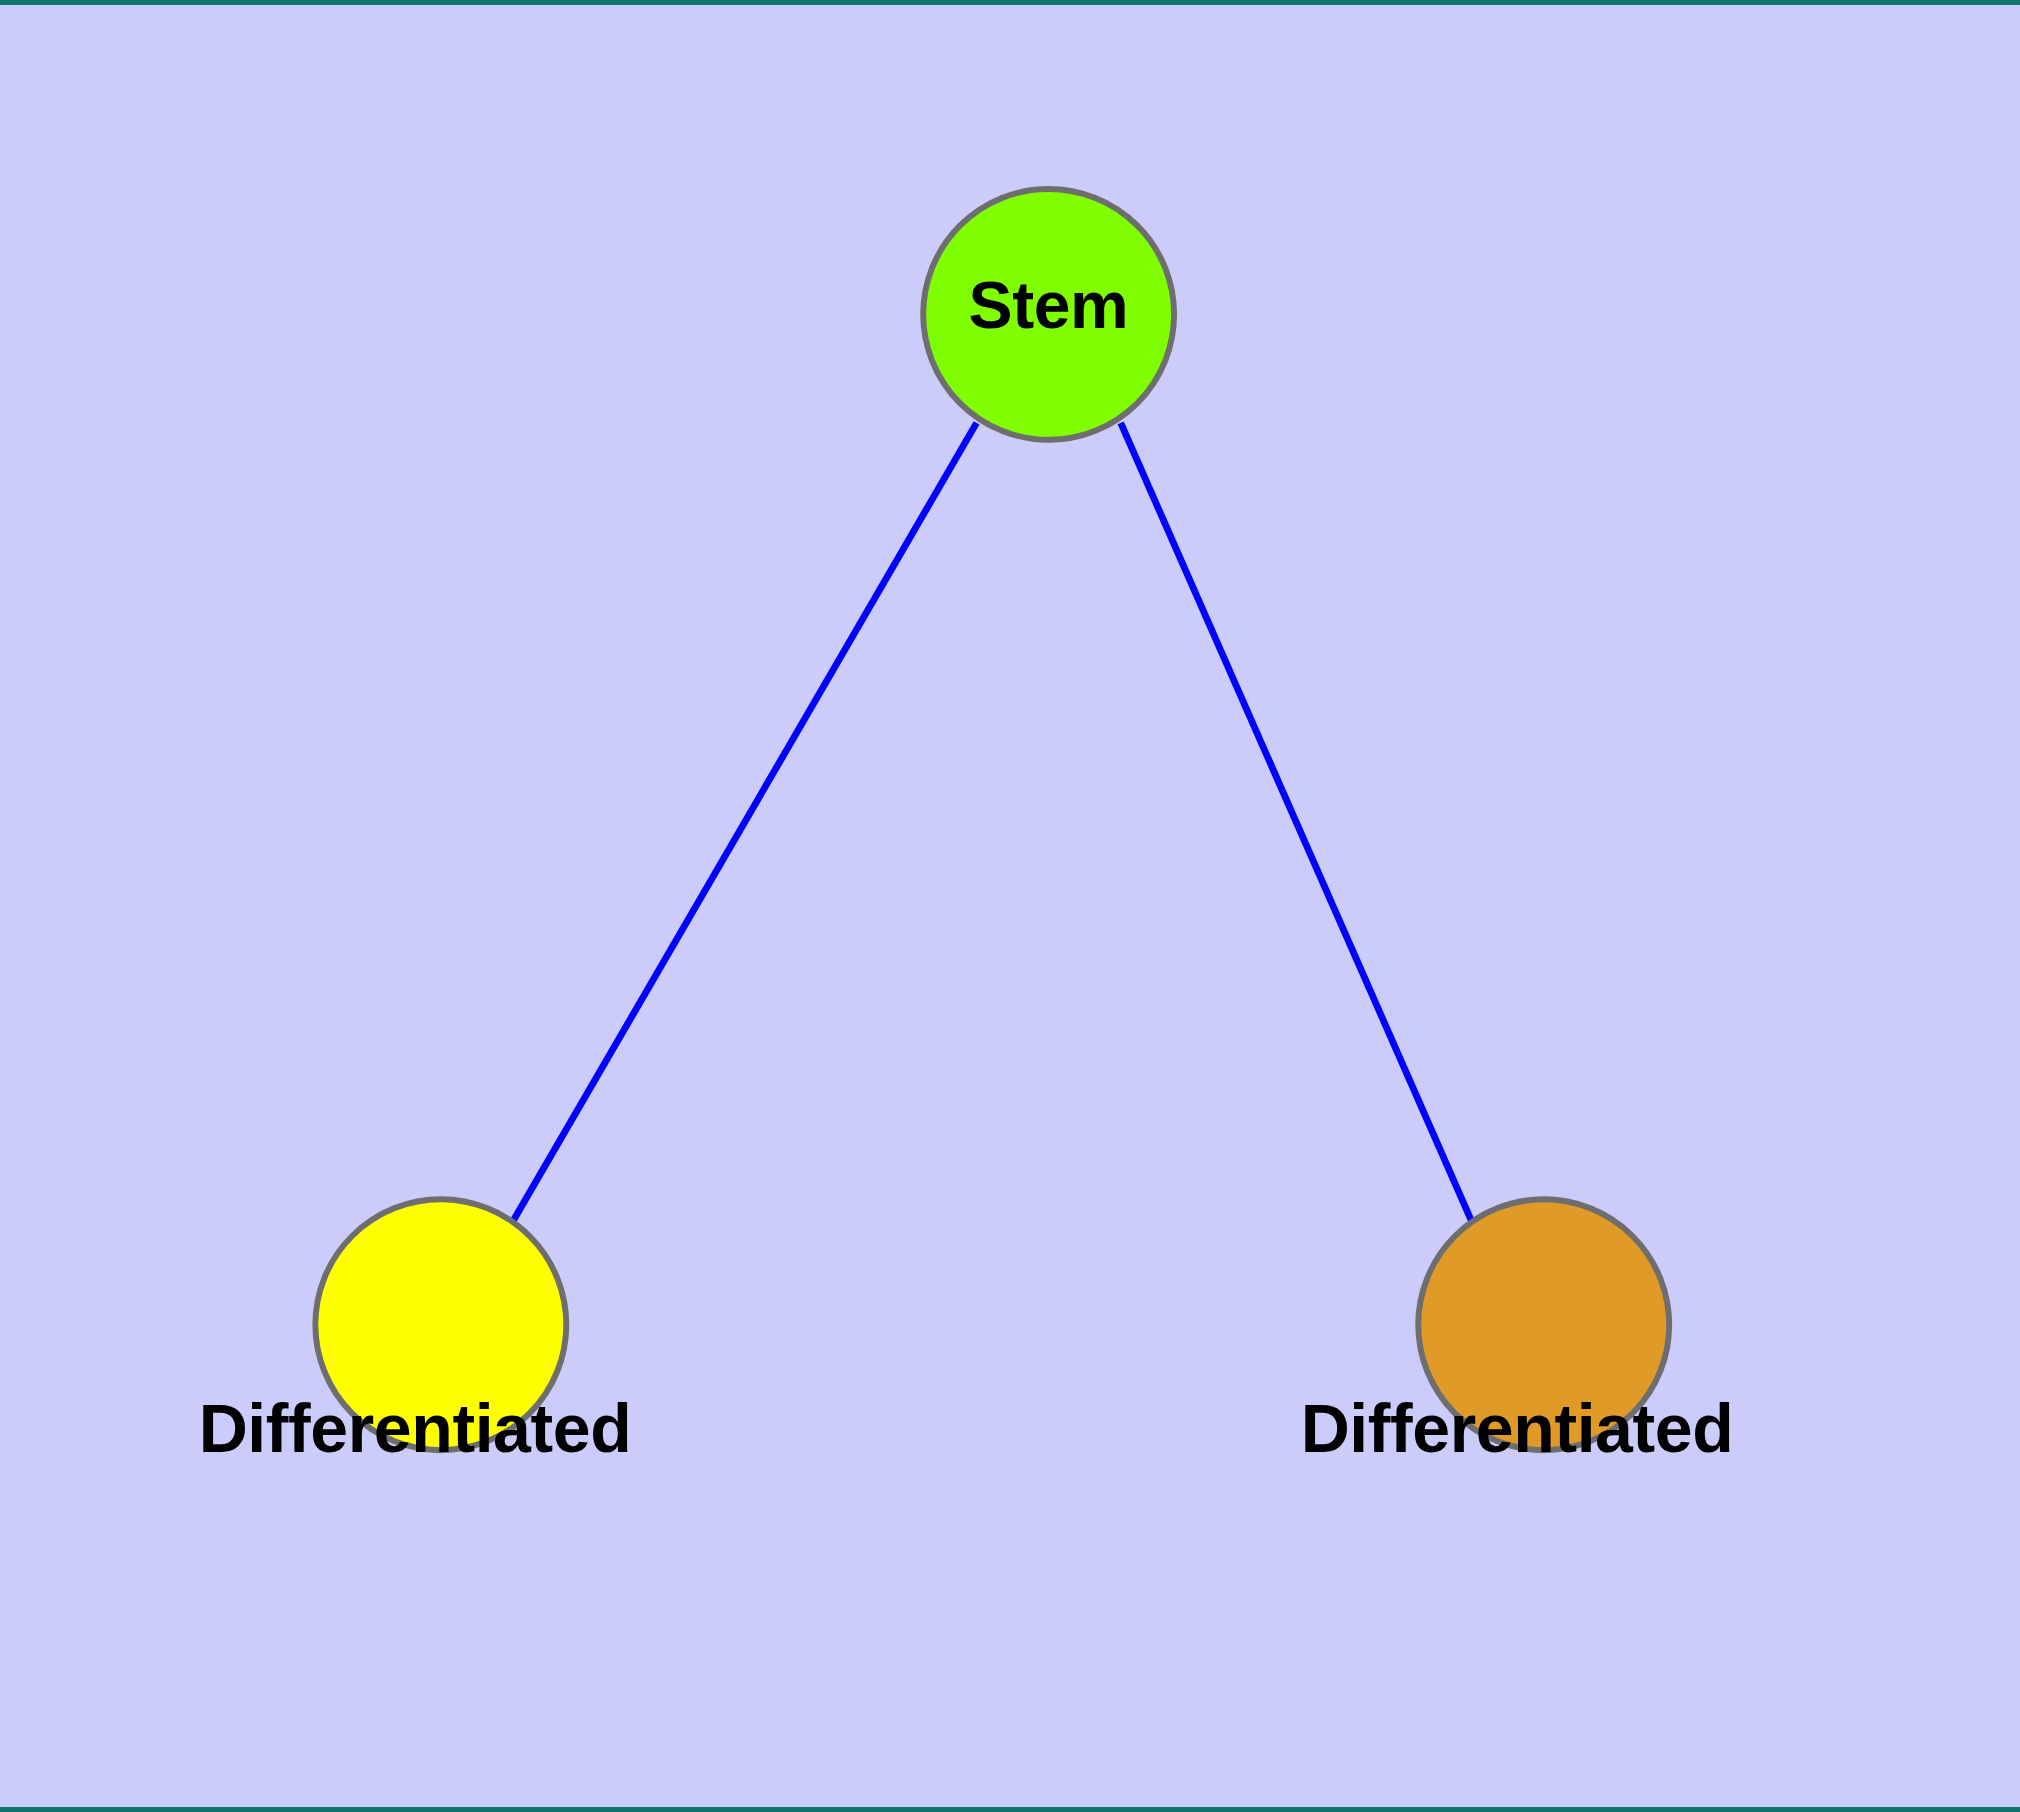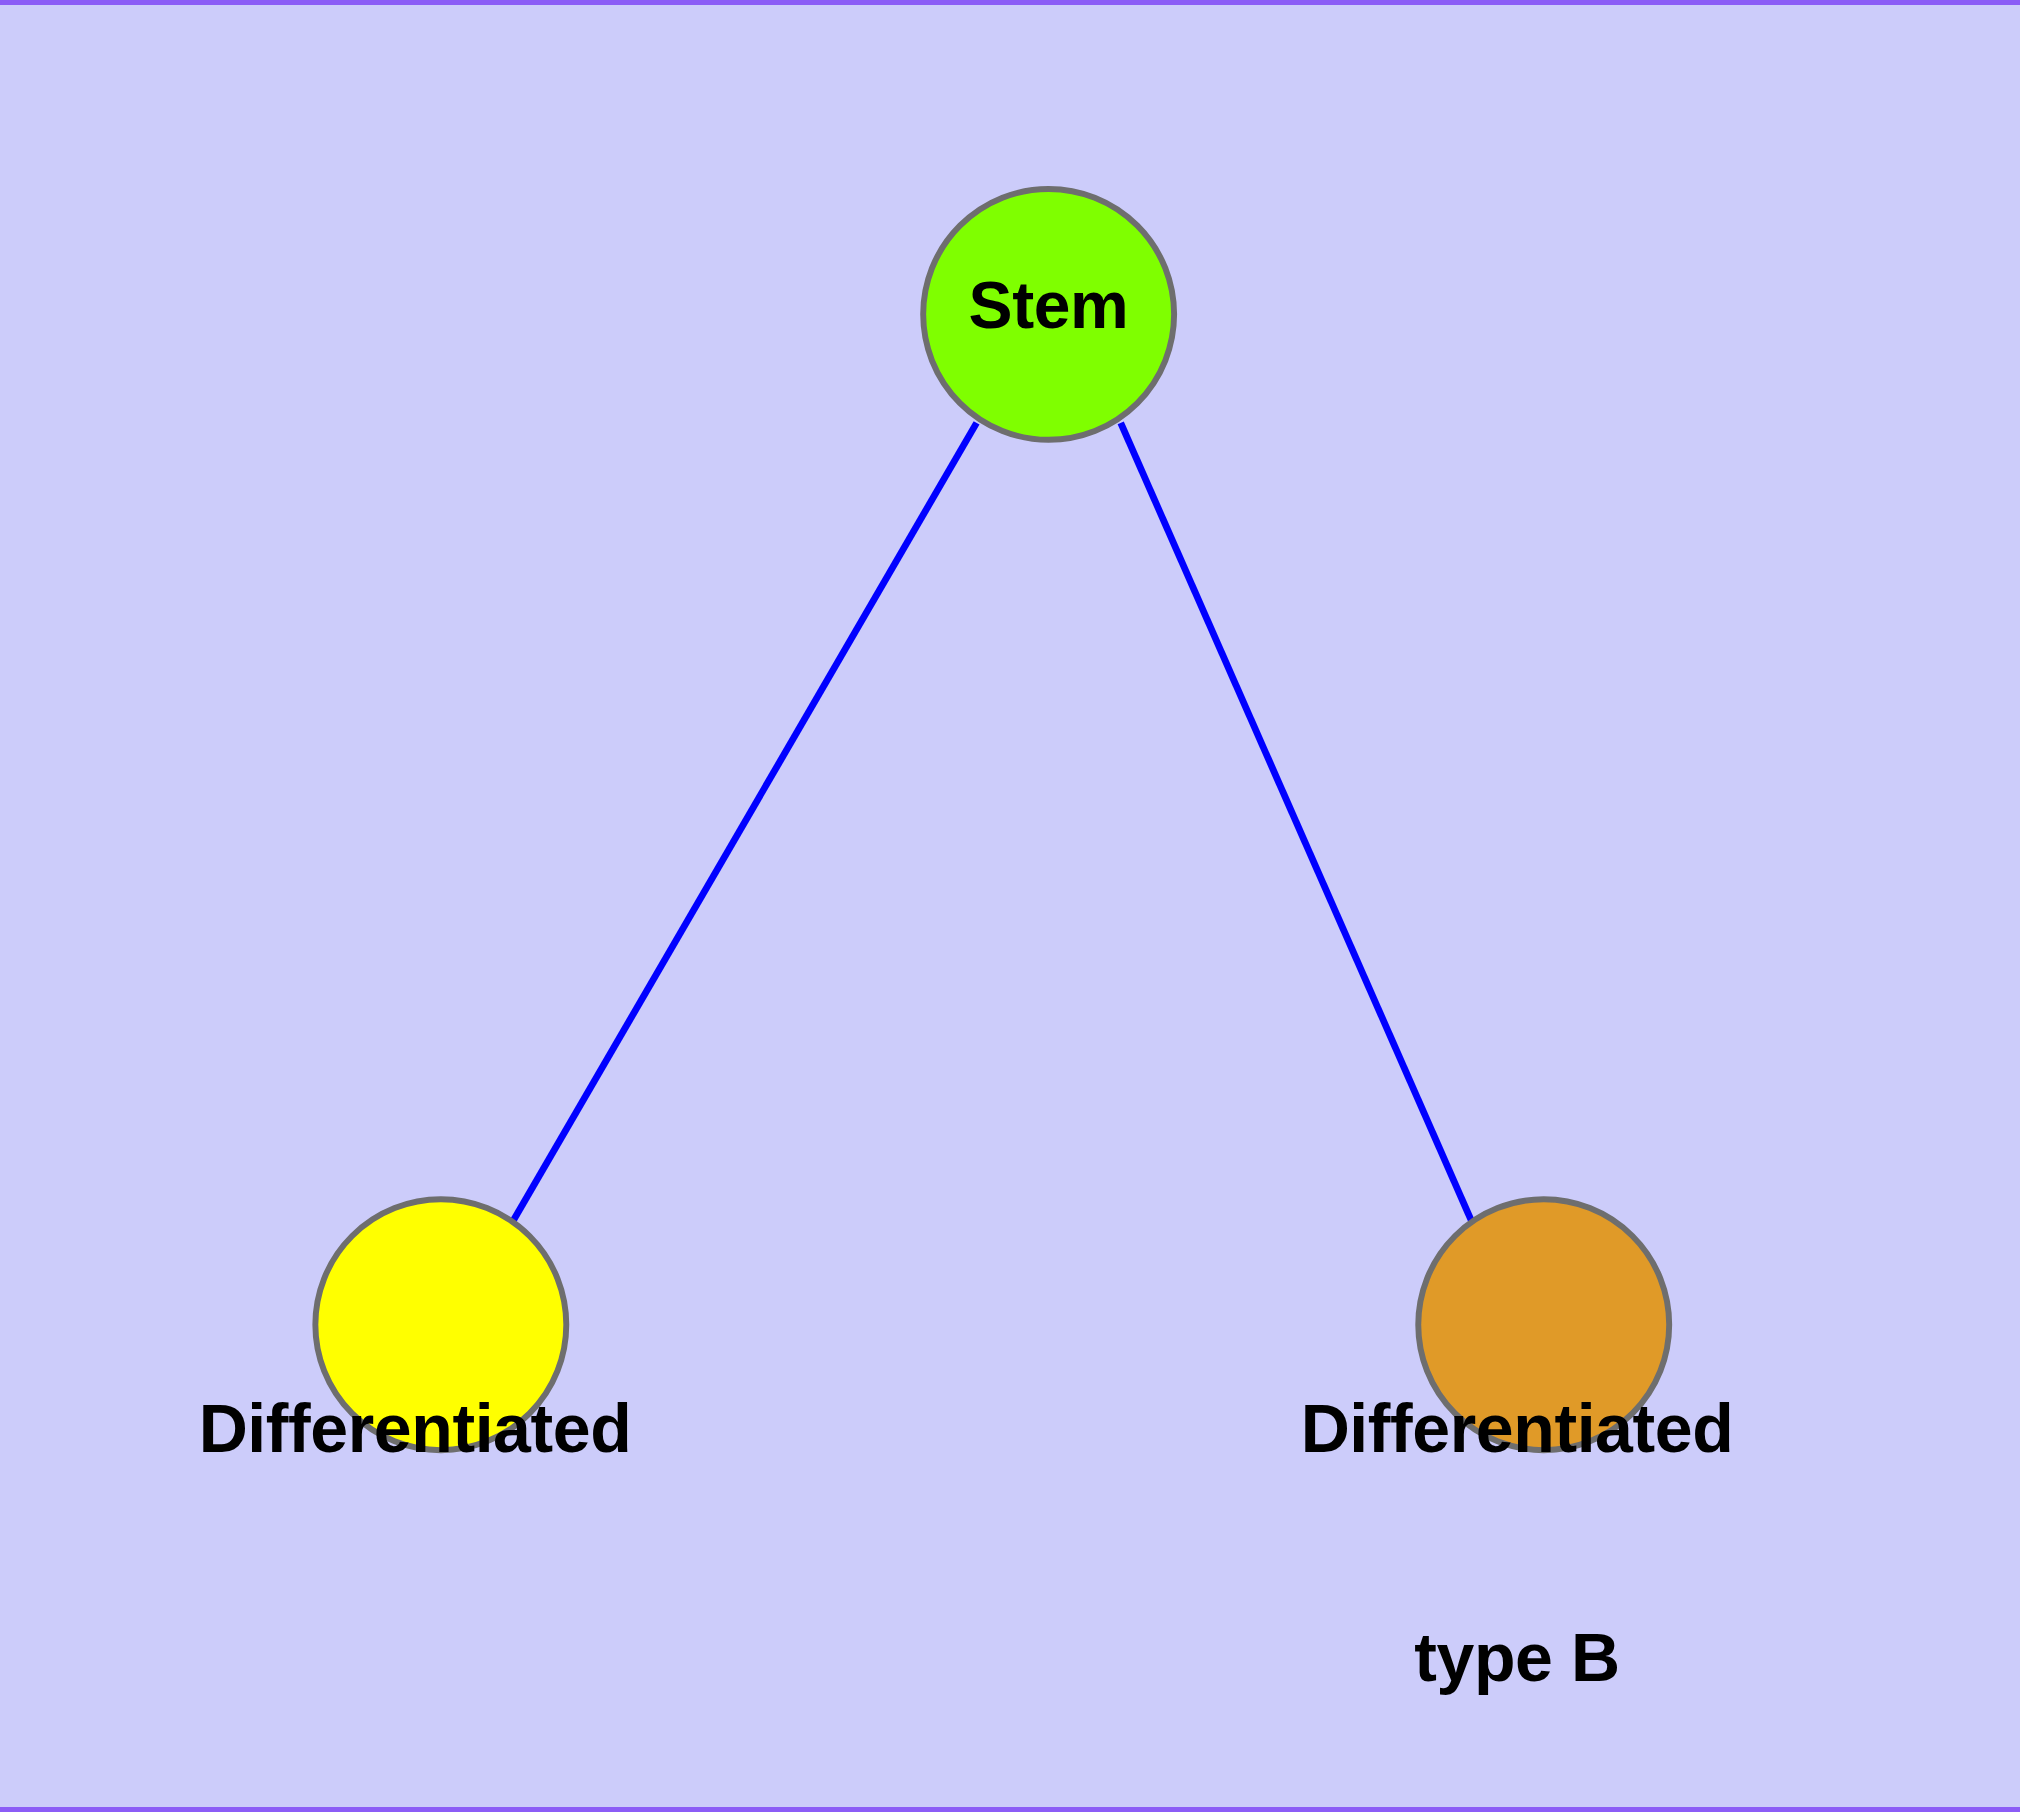--- a/index.html
+++ b/index.html
@@ -7,21 +7,21 @@
     padding: 0;
     background: #ffffff;
   }
   body {
     font-family: "Liberation Sans", sans-serif;
   }
   #canvas {
     position: relative;
     width: 2021px;
     height: 1812px;
-    background: #8b5cf6;
+    background: #0f766e;
     overflow: hidden;
   }
   #plot-area {
     position: absolute;
     left: 0;
     top: 5.1px;
     width: 2021px;
     height: 1802px;
     background: #ccccfa;
   }
@@ -79,18 +79,17 @@
     </svg>
 
     <div class="node-label label-stem" style="left: 794px; top: 264px; width: 509px;">Stem</div>
 
     <div class="node-label label-leaf" style="left: 76px; top: 1233px; width: 678px;">
       <div>Differentiated</div>
     </div>
 
     <div class="node-label label-leaf" style="left: 1178px; top: 1233px; width: 678px;">
       <div>Differentiated</div>
-      <div>type B</div>
     </div>
 
   </div>
 </div>
 
 
 </body></html>

